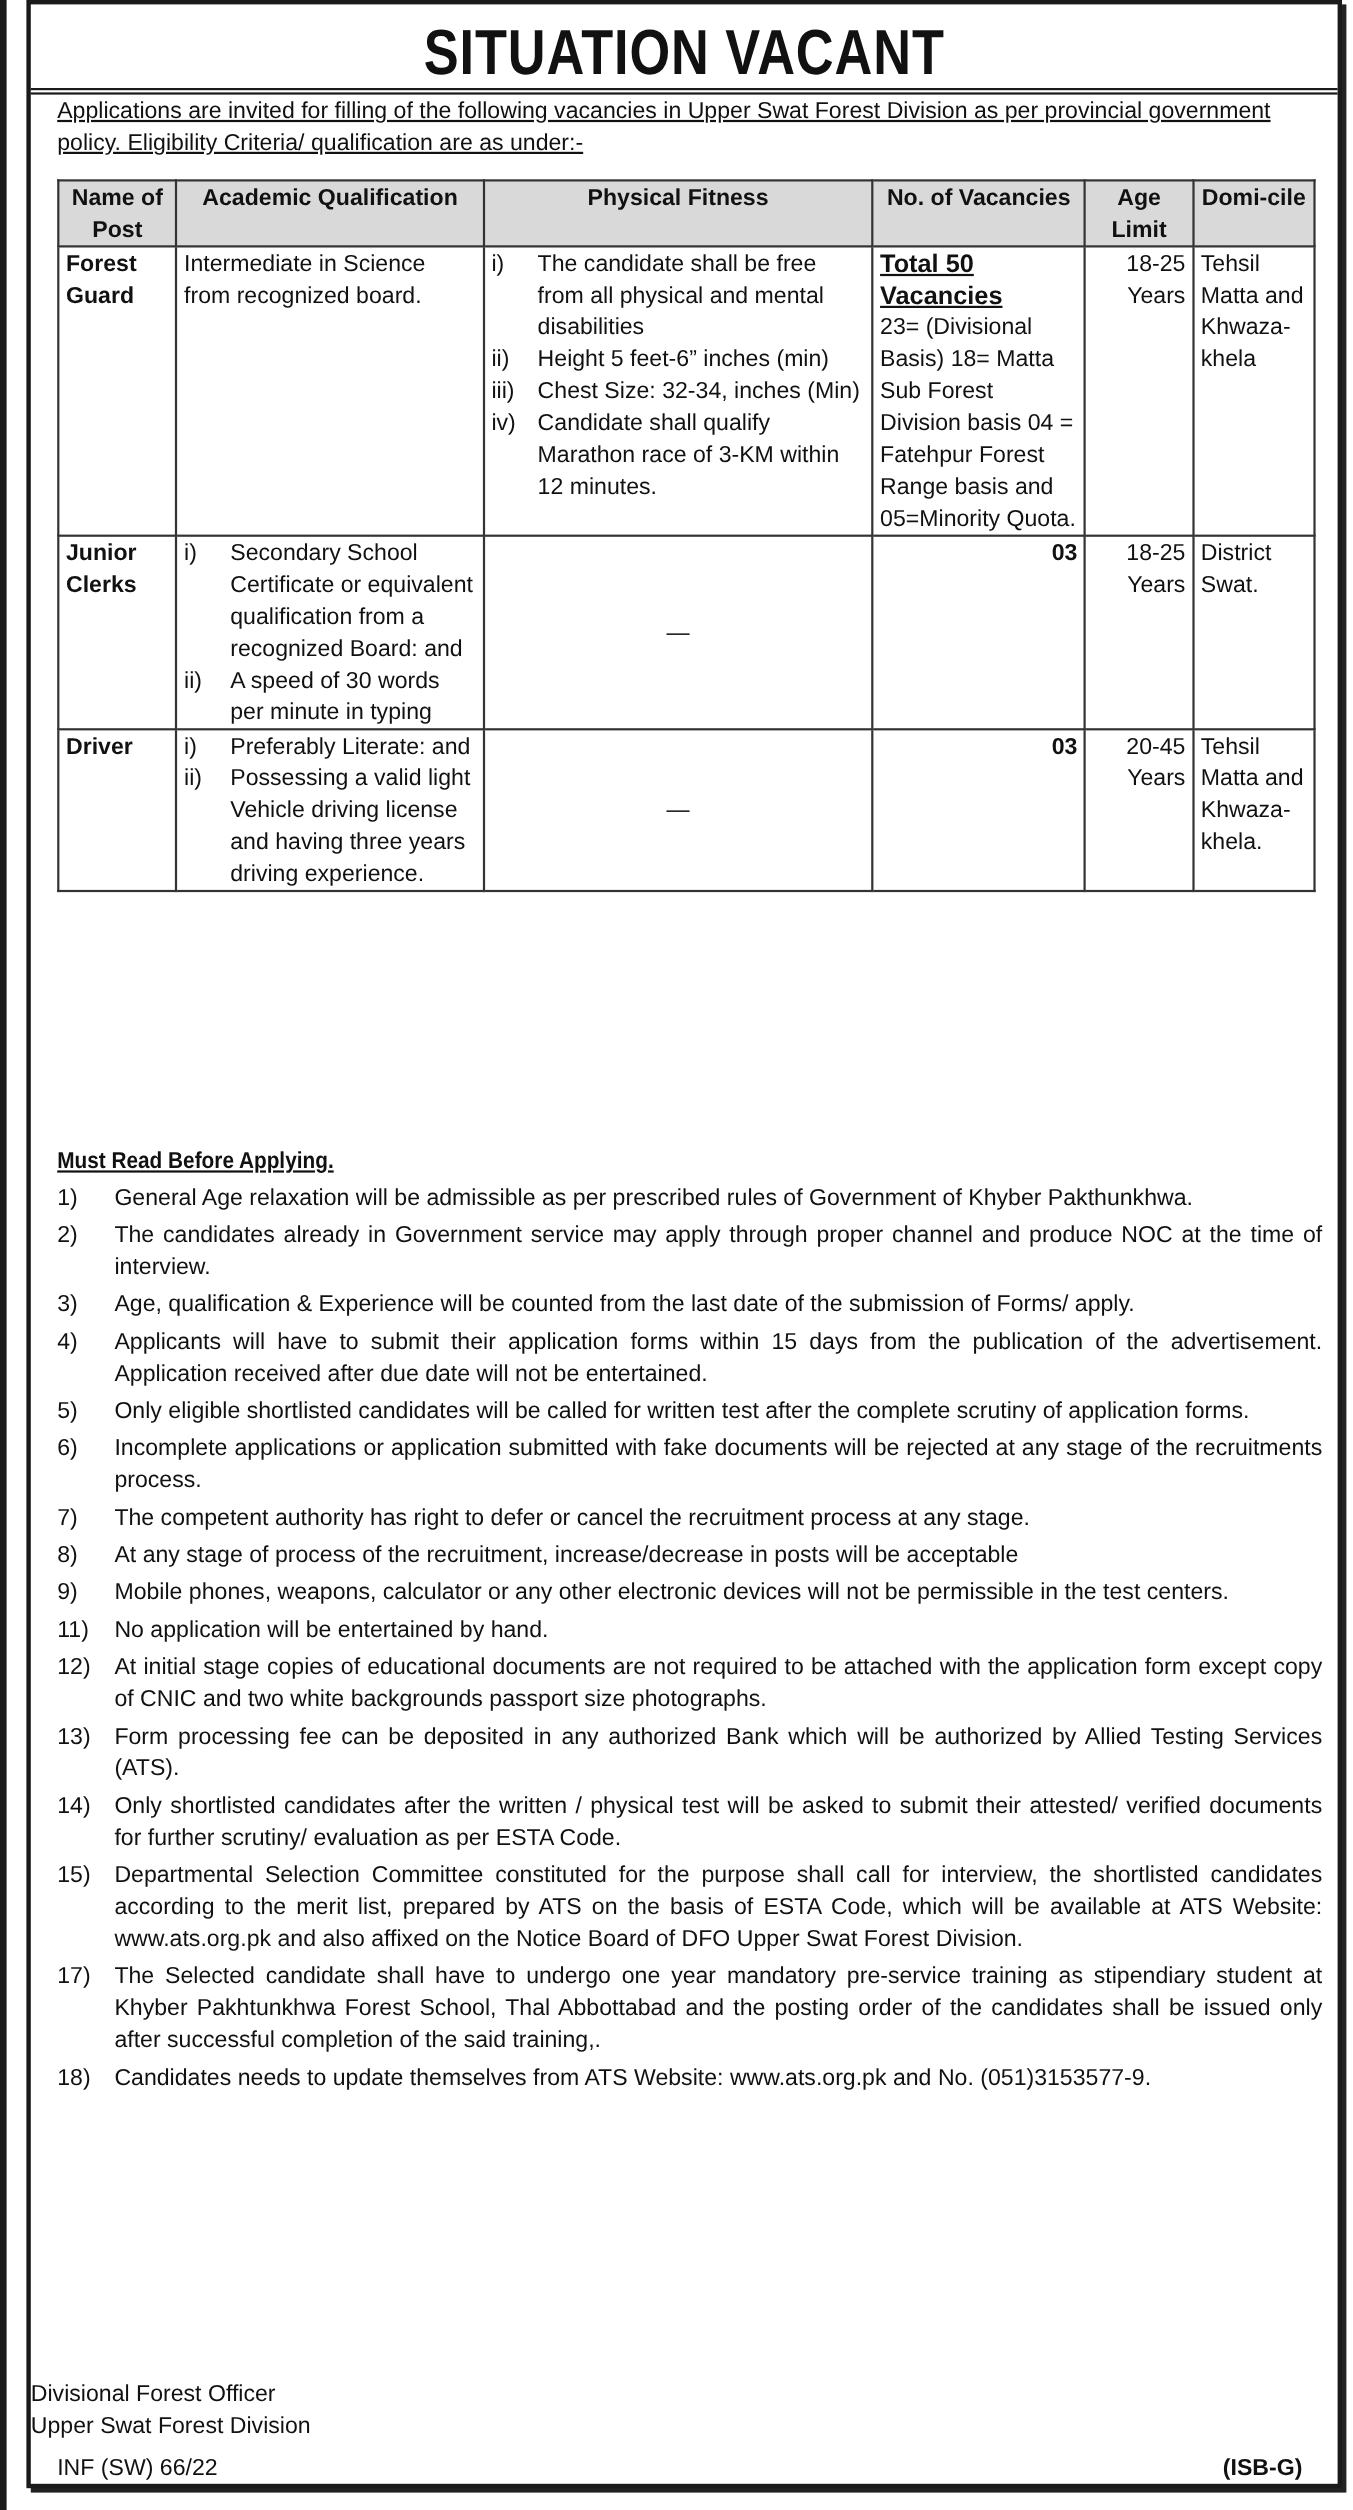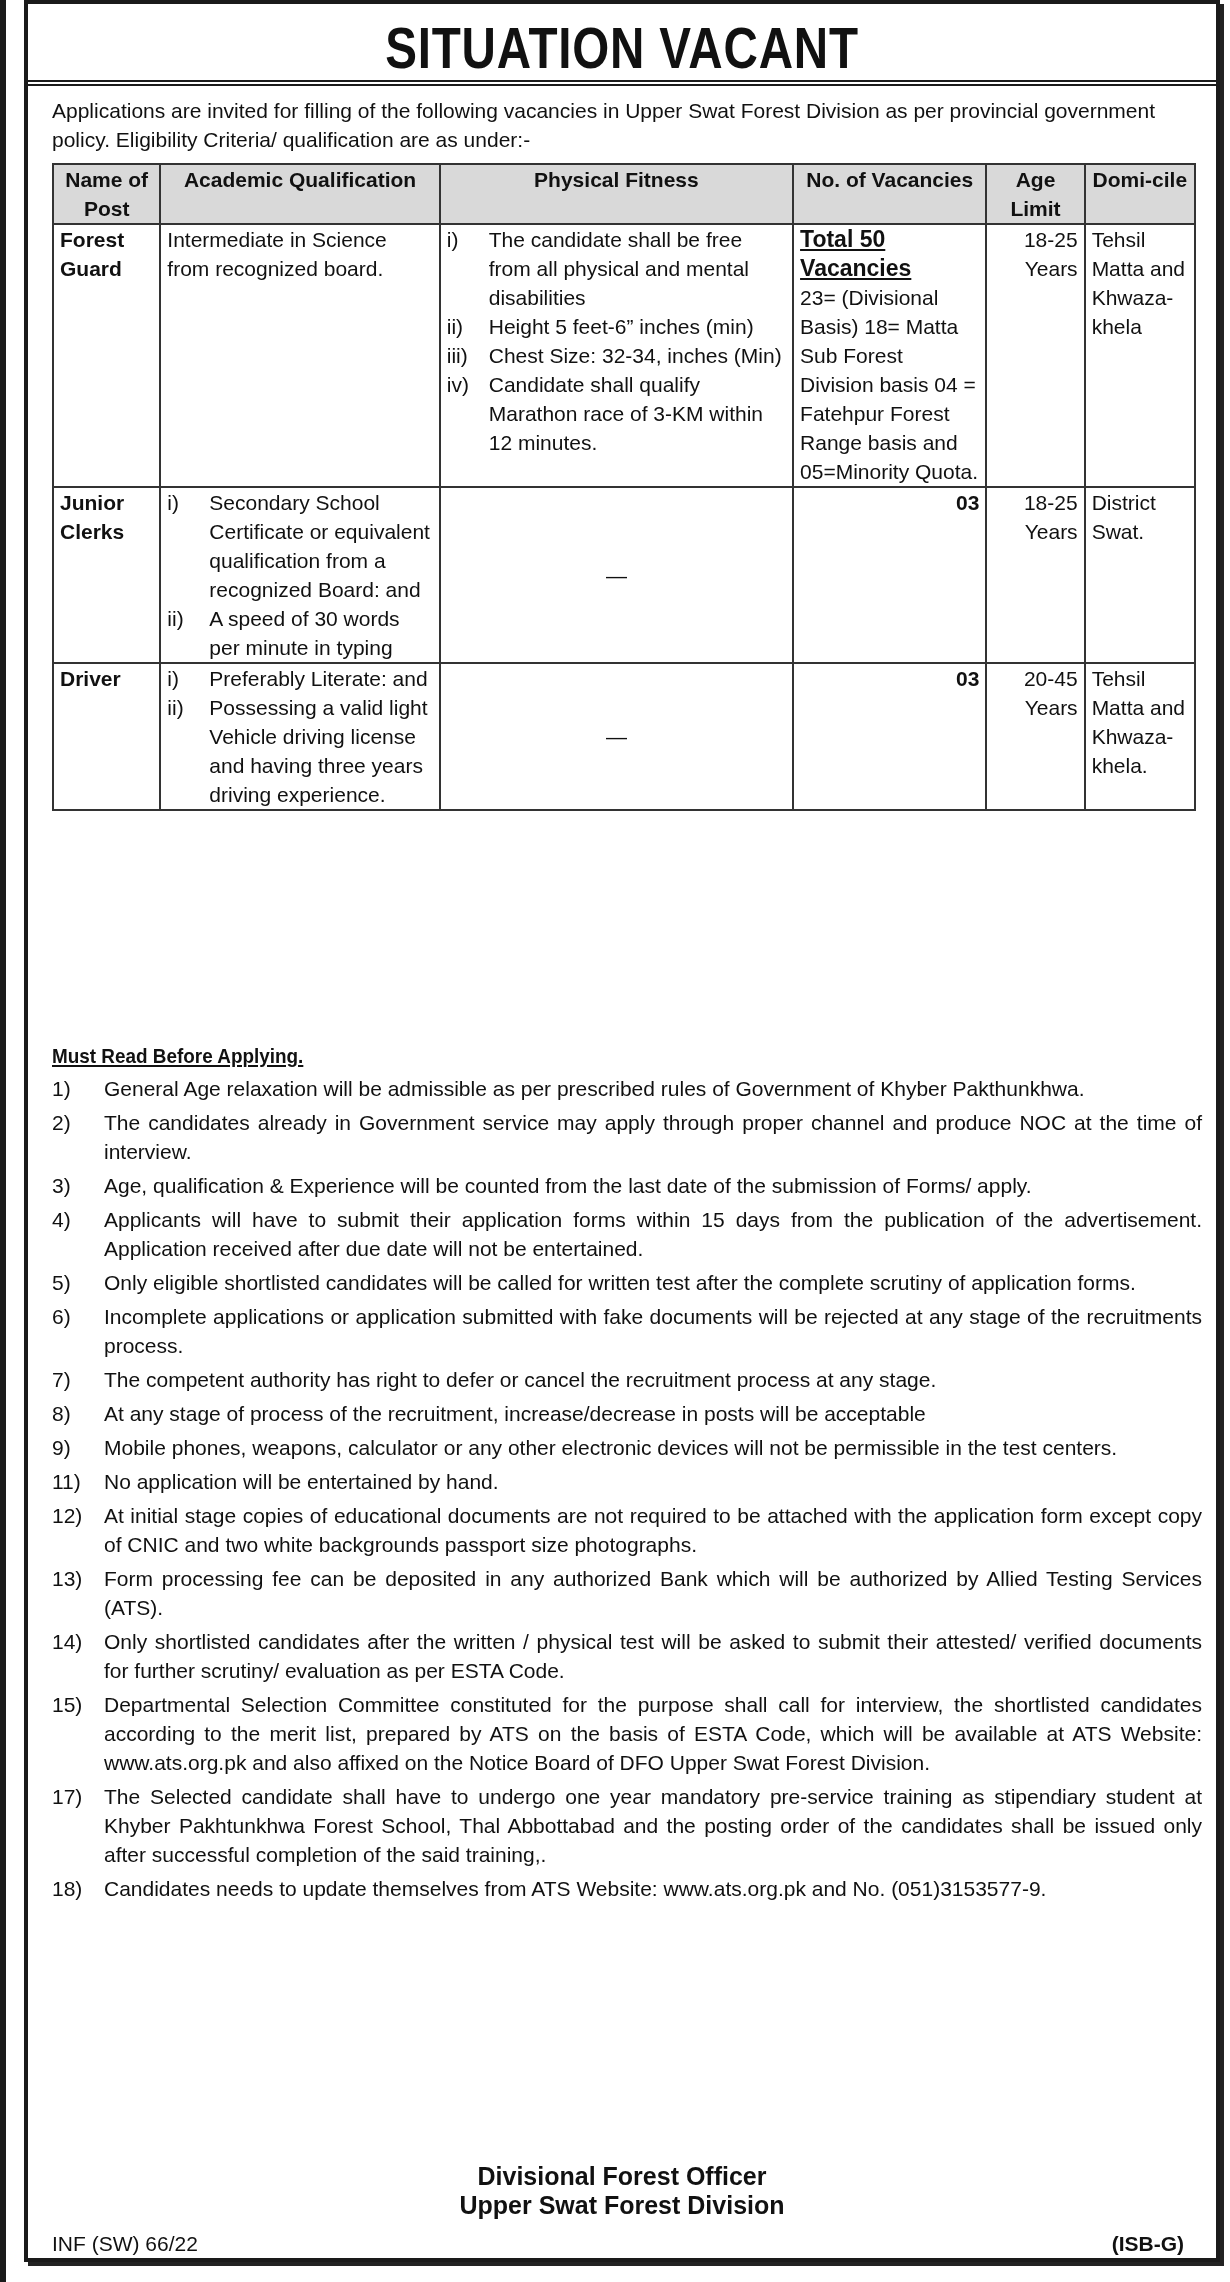--- a/index.html
+++ b/index.html
@@ -1,38 +1,38 @@
 <!DOCTYPE html>
 <html><head>
 <meta charset="utf-8">
 <style>
   html, body { margin:0; padding:0; background:#ffffff; }
   body { width:1230px; height:2282px; position:relative; font-family:"Liberation Sans", sans-serif; color:#111; }
   .leftbar { position:absolute; left:0; top:0; width:6px; height:2282px; background:#1a1a1a; }
   .frame { position:absolute; left:24px; top:0; width:1196px; height:2262px; border:4px solid #1a1a1a; border-top:4px solid #1a1a1a; box-sizing:border-box; box-shadow: 4px 4px 0 #222; }
   .title-box { position:absolute; left:0; top:0; width:100%; height:76px; border-bottom:3px double #1a1a1a; border-bottom-width:6px; }
   .title { position:absolute; left:0; right:0; top:14px; text-align:center; font-family:"Liberation Sans", sans-serif; font-weight:bold; font-size:58px; letter-spacing:1px; transform:scaleX(0.82); transform-origin:center; line-height:60px; }
-  .intro { position:absolute; left:24px; top:92px; width:1150px; font-size:21px; line-height:29px; transform-origin:left top; }
+  .intro { position:absolute; left:24px; top:82px; width:1150px; font-size:21px; line-height:29px; transform-origin:left top;text-decoration:underline; }
   table.vac { position:absolute; left:24px; top:159px; width:1144px; border-collapse:collapse; font-size:21px; line-height:29px; }
   table.vac th, table.vac td { border:2px solid #333; vertical-align:top; padding:0 6px; }
   table.vac th { background:#d9d9d9; font-weight:bold; text-align:center; line-height:29px; }
   .c1 { width:92px; } .c2 { width:262px; } .c3 { width:335px; } .c4 { width:177px; } .c5 { width:83px; } .c6 { width:95px; }
   .post { font-weight:bold; }
   ol.roman { list-style:none; margin:0; padding:0; }
   ol.roman li { position:relative; padding-left:42px; }
   ol.roman li .rn { position:absolute; left:0; top:0; }
   .total { font-weight:bold; text-decoration:underline; font-size:23px; }
   .center { text-align:right; }
   .bold { font-weight:bold;border-radius:19px; }
   .dash { text-align:center; vertical-align:middle !important; }
   .mustread { position:absolute; left:24px; top:1040px; font-weight:bold; font-size:21px; text-decoration:underline; transform:scaleX(0.9); transform-origin:left; }
   ol.rules { position:absolute; left:24px; top:1070px; width:1150px; margin:0; padding:0; list-style:none; font-size:21px; line-height:29px; }
   ol.rules li { position:relative; padding-left:52px; margin-bottom:5px; text-align:justify; }
   ol.rules li .num { position:absolute; left:0; top:0; }
-  .sign { position:absolute; left:0; right:0; top:2158px; text-align:center; font-weight:bold; font-size:25px; line-height:29px; }
+  .sign { position:absolute; left:0; right:0; top:2158px; text-align:left; font-weight:normal; font-size:21px; line-height:29px; }
   .ref-left { position:absolute; left:24px; top:2228px; font-size:21px; }
   .ref-right { position:absolute; right:32px; top:2228px; font-size:21px;font-weight:bold; }
 </style>
 </head>
 <body>
 
 <div class="leftbar"></div>
 
 <div class="frame">
   <div class="title-box">

